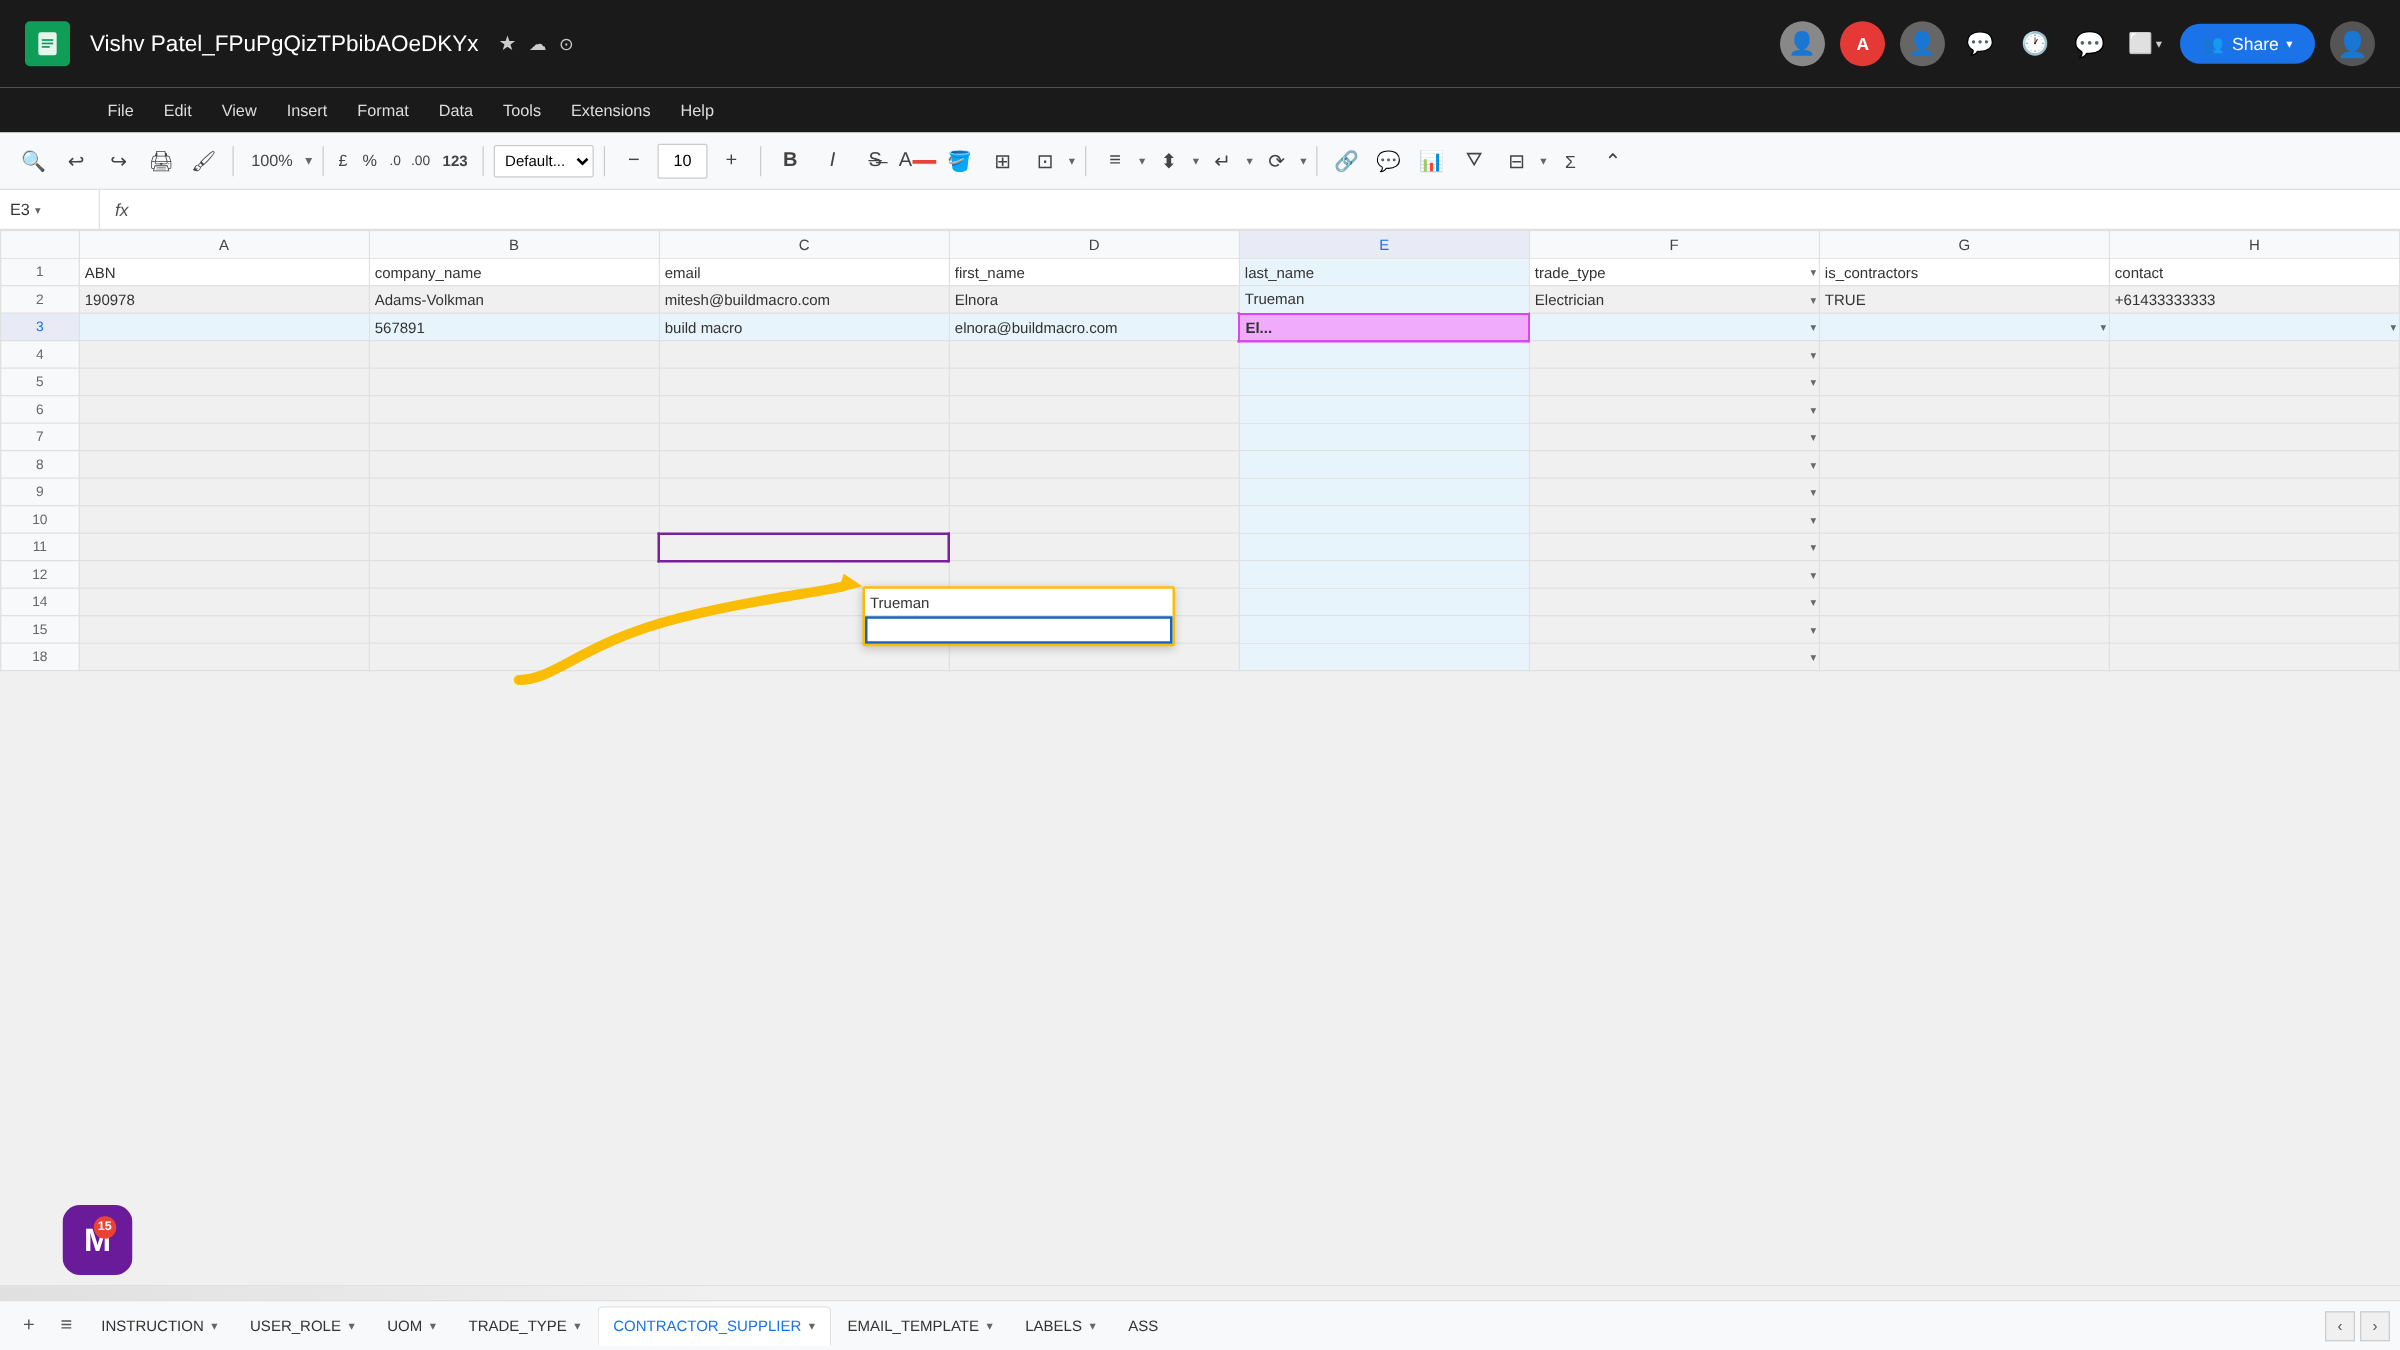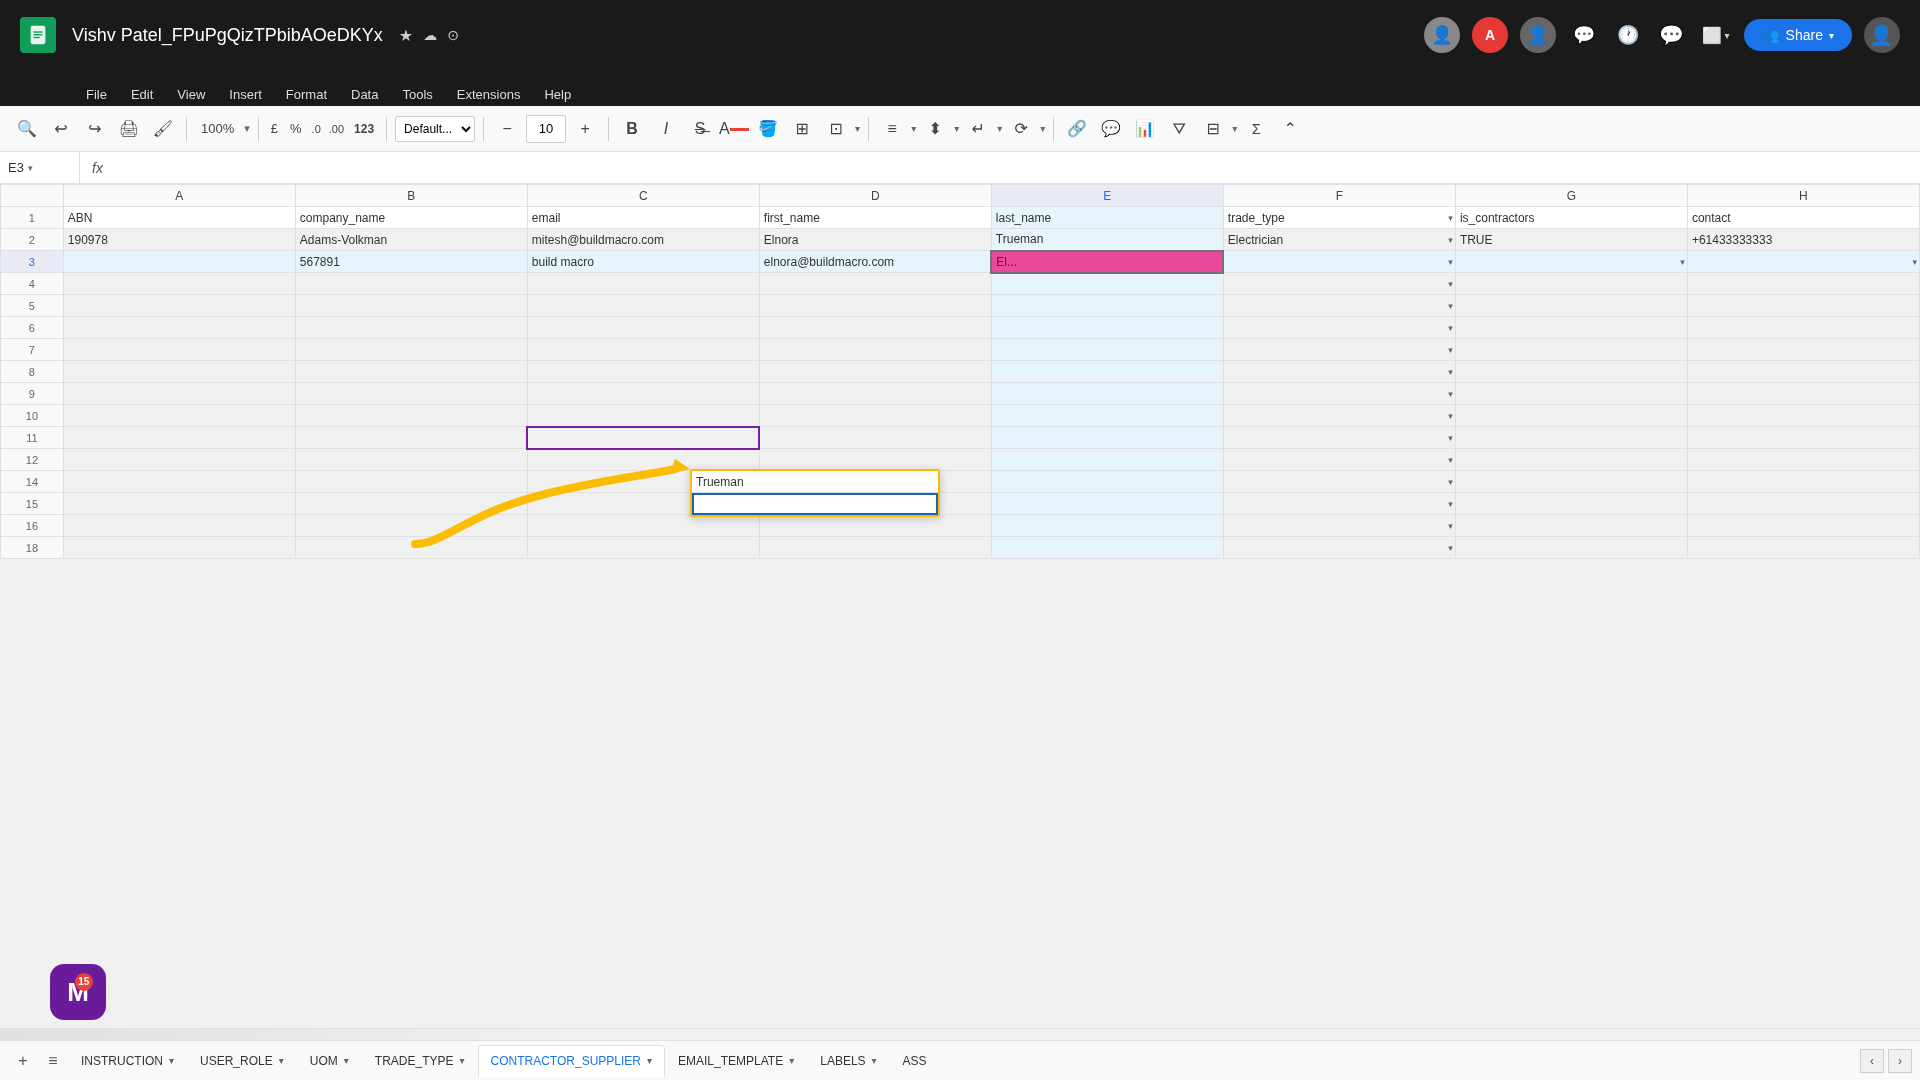--- a/index.html
+++ b/index.html
@@ -107,21 +107,21 @@
       justify-content: center;
       color: white;
       font-size: 14px;
     }
 
     
     .menu-bar {
       height: 36px;
       background: #1a1a1a;
       display: flex;
-      align-items: flex-end;
+      align-items: center;
       padding: 0 76px;
       gap: 4px;
       flex-shrink: 0;
     }
     .menu-item {
       color: #ddd;
       font-size: 13px;
       padding: 4px 10px;
       border-radius: 4px;
       cursor: pointer;
@@ -685,21 +685,21 @@
             <td class="cell">TRUE</td>
             <td class="cell">+61433333333</td>
           </tr>
 
           <tr style="background:#e8f4fb;">
             <td class="row-num active">3</td>
             <td class="cell" style="background:#e8f4fb;"></td>
             <td class="cell" style="background:#e8f4fb;">567891</td>
             <td class="cell" style="background:#e8f4fb;">build macro</td>
             <td class="cell" style="background:#e8f4fb;">elnora@buildmacro.com</td>
-            <td class="cell selected-col" style="background:#ec4899; border:2px solid #737373;">El...</td>
+            <td class="cell selected-col" style="background:#f0abfc; border:2px solid #d946ef;font-weight:bold;">El...</td>
             <td class="cell" style="background:#e8f4fb; position:relative;">
                 <span class="cell-dropdown">▾</span>
               </td>
             <td class="cell" style="background:#e8f4fb; position:relative;">
                 <span class="cell-dropdown">▾</span>
               </td>
             <td class="cell" style="background:#e8f4fb; position:relative;">
                 <span class="cell-dropdown">▾</span>
               </td>
           </tr>
@@ -830,33 +830,20 @@
             <td class="cell"></td>
             <td class="cell selected-col"></td>
             <td class="cell" style="position:relative;">
                 <span class="cell-dropdown">▾</span>
               </td>
             <td class="cell"></td>
             <td class="cell"></td>
           </tr>
           <tr>
             <td class="row-num">15</td>
-            <td class="cell"></td>
-            <td class="cell"></td>
-            <td class="cell"></td>
-            <td class="cell"></td>
-            <td class="cell selected-col"></td>
-            <td class="cell" style="position:relative;">
-                <span class="cell-dropdown">▾</span>
-              </td>
-            <td class="cell"></td>
-            <td class="cell"></td>
-          </tr>
-          <tr>
-            <td class="row-num">16</td>
             <td class="cell"></td>
             <td class="cell"></td>
             <td class="cell"></td>
             <td class="cell"></td>
             <td class="cell selected-col"></td>
             <td class="cell" style="position:relative;">
                 <span class="cell-dropdown">▾</span>
               </td>
             <td class="cell"></td>
             <td class="cell"></td>

